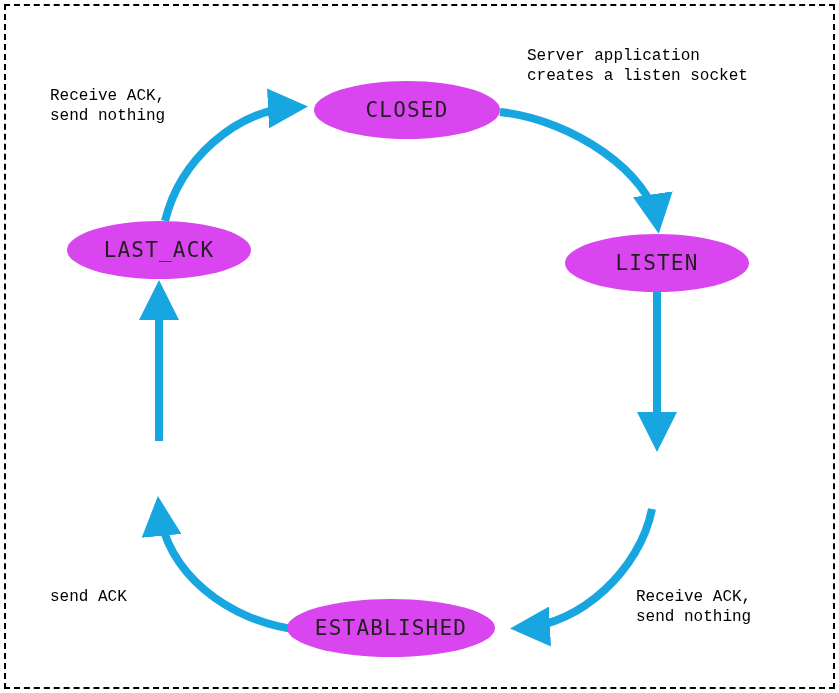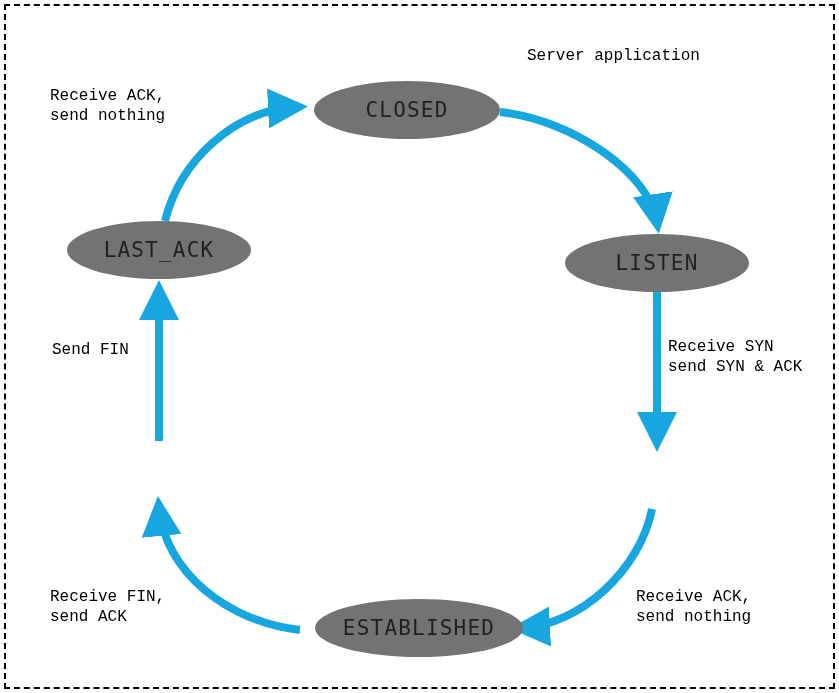--- a/index.html
+++ b/index.html
@@ -30,21 +30,21 @@
     left: 0;
     top: 0;
     width: 839px;
     height: 693px;
   }
   .state-node {
     position: absolute;
     display: flex;
     align-items: center;
     justify-content: center;
-    background: #737373;
+    background: #d946ef;
     border-radius: 50%;
     box-sizing: border-box;
   }
   .state-label {
     font-family: "DejaVu Sans Mono", "Liberation Mono", monospace;
     font-size: 21px;
     letter-spacing: 1.2px;
     color: #231f20;
     white-space: nowrap;
   }
@@ -80,51 +80,44 @@
 
   <div class="state-node" style="left:314px; top:81px; width:186px; height:58px;">
     <span class="state-label">CLOSED</span>
   </div>
 
   <div class="state-node" style="left:565px; top:234px; width:184px; height:58px;">
     <span class="state-label">LISTEN</span>
   </div>
 
 
-  <div class="state-node" style="left:315px; top:599px; width:208px; height:58px;">
+  <div class="state-node" style="left:287px; top:599px; width:208px; height:58px;">
     <span class="state-label">ESTABLISHED</span>
   </div>
 
 
   <div class="state-node" style="left:67px; top:221px; width:184px; height:58px;">
     <span class="state-label">LAST_ACK</span>
   </div>
 
   <div class="edge-label" style="left:527px; top:46px;">
     <div>Server application</div>
+    <div>creates a listen socket</div>
   </div>
 
-  <div class="edge-label" style="left:668px; top:337px;">
-    <div>Receive SYN</div>
-    <div>send SYN &amp; ACK</div>
-  </div>
 
   <div class="edge-label" style="left:636px; top:587px;">
     <div>Receive ACK,</div>
     <div>send nothing</div>
   </div>
 
   <div class="edge-label" style="left:50px; top:587px;">
-    <div>Receive FIN,</div>
     <div>send ACK</div>
   </div>
 
-  <div class="edge-label" style="left:52px; top:340px;">
-    <div>Send FIN</div>
-  </div>
 
   <div class="edge-label" style="left:50px; top:86px;">
     <div>Receive ACK,</div>
     <div>send nothing</div>
   </div>
 
   <div id="frame"></div>
 </div>
 
 </body></html>

